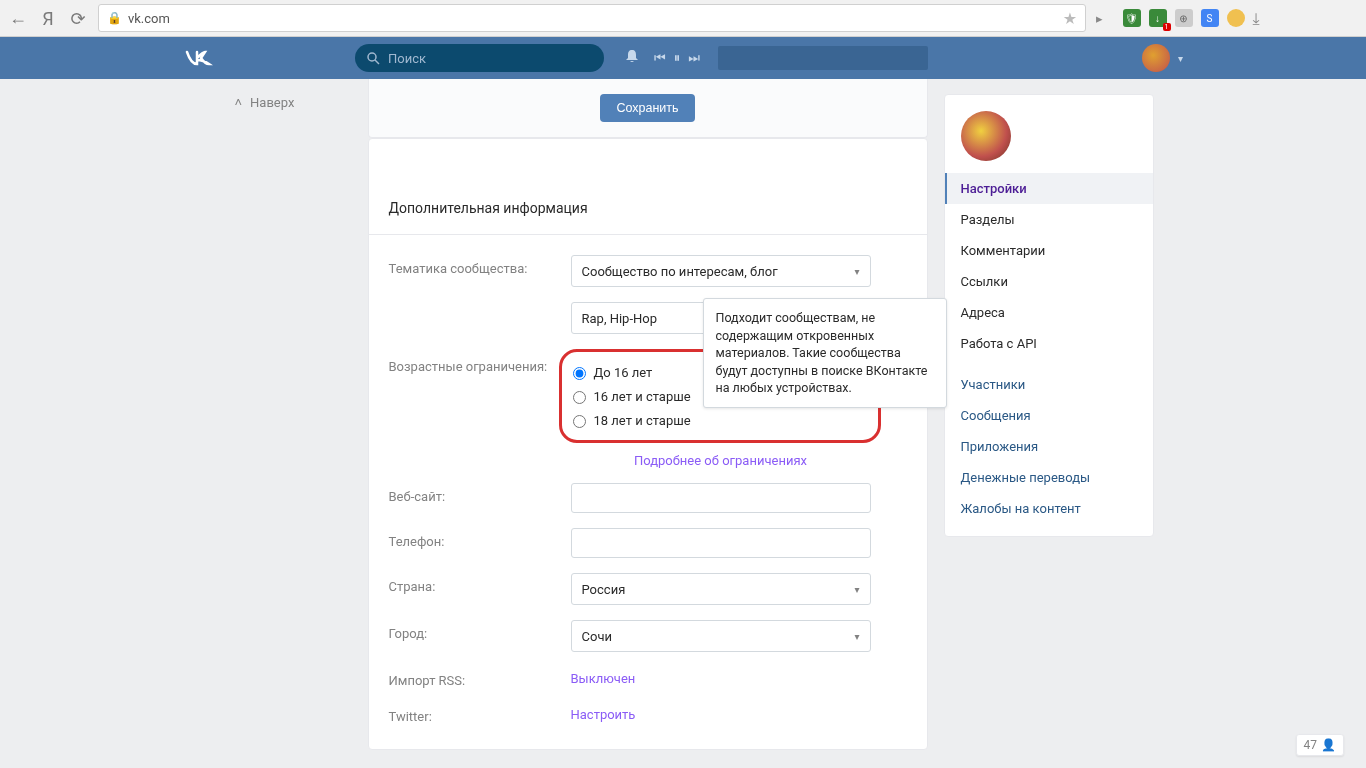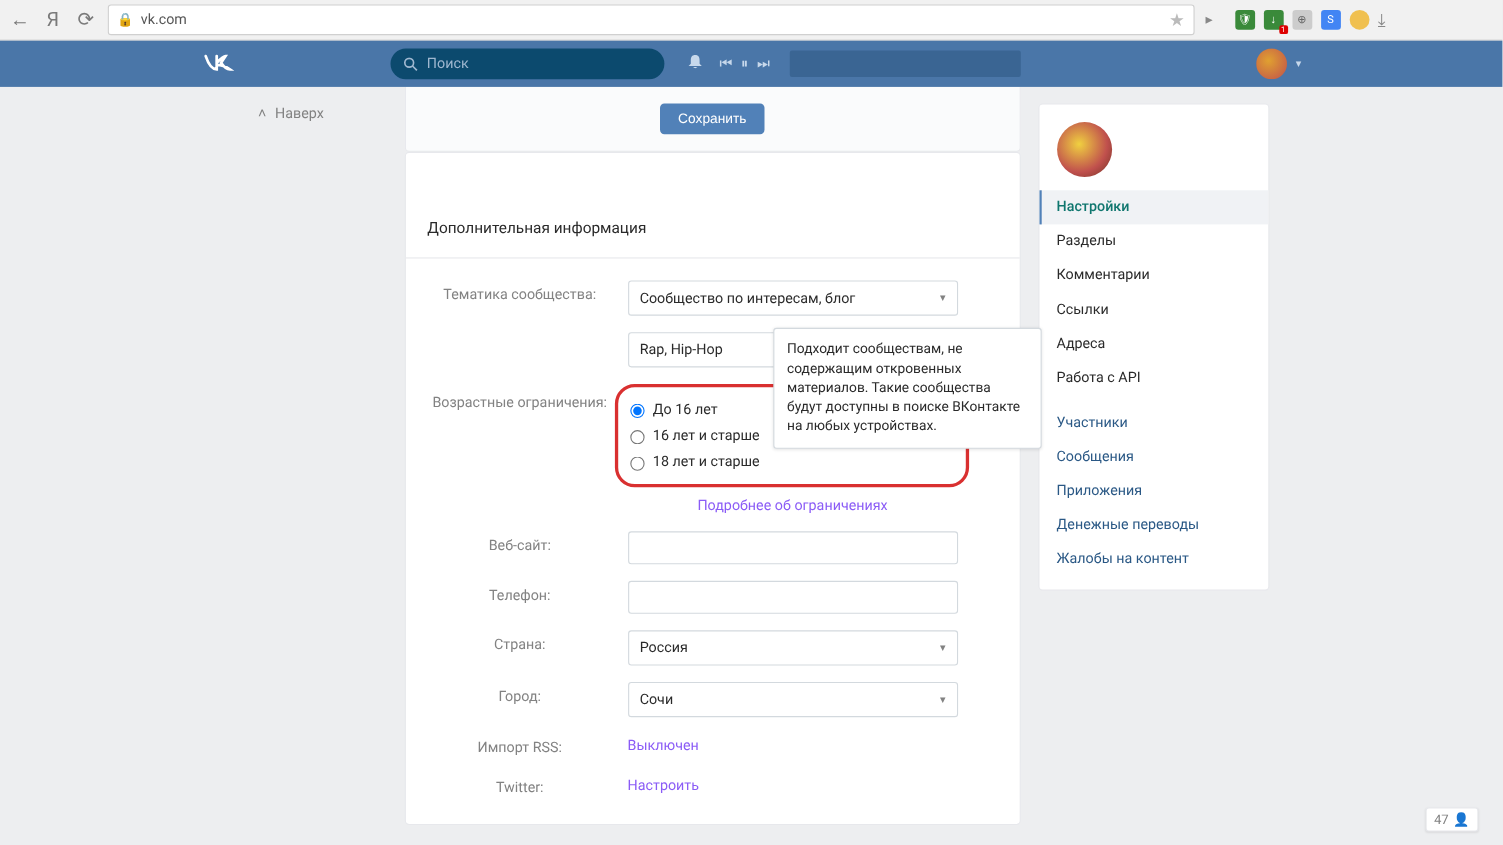--- a/index.html
+++ b/index.html
@@ -34,41 +34,41 @@
   .rightcol { width:210px; margin-left:16px; }
   
   .card { background:#fff; border:1px solid #e7e8ec; border-radius:4px; margin-bottom:16px; }
   .save-row { padding:15px 0; text-align:center; background:#fafbfc; border:1px solid #e7e8ec; border-top:none; border-radius:0 0 4px 4px; }
   .btn-save { background:#5181b8; color:#fff; border:none; border-radius:4px; padding:7px 16px; font-size:12.5px; cursor:pointer; }
   
   .section-title { padding:18px 20px; font-size:14px; border-bottom:1px solid #e7e8ec;margin-top:43px; }
   
   .form-body { padding:20px 20px 10px 20px; }
   .row { display:flex; margin-bottom:15px; position:relative; }
-  .lbl { width:168px; text-align:center; color:#828282; padding-right:14px; padding-top:6px; font-size:13px; }
+  .lbl { width:168px; text-align:left; color:#828282; padding-right:14px; padding-top:6px; font-size:13px; }
   .ctrl { width:300px; position:relative; }
   .selectish { border:1px solid #d3d9de; border-radius:3px; height:30px; display:flex; align-items:center; padding:0 10px; font-size:13px; color:#2a2a2a; cursor:pointer; position:relative; background:#fff; }
   .selectish .arr { margin-left:auto; color:#828282; font-size:10px; }
   .textish { border:1px solid #d3d9de; border-radius:3px; height:30px; width:100%; padding:0 10px; font-size:13px; box-sizing:border-box; }
   .linkish { color:#8b5cf6; font-size:13px; cursor:pointer; display:inline-block; padding-top:4px; }
   
   .radio-group { border:3px solid #d93030; border-radius:18px; padding:8px 12px 8px 6px; margin-left:-12px; margin-right:-10px; }
   .radio-opt { display:flex; align-items:center; padding:4px 0; font-size:13px; cursor:pointer; }
   .radio-opt input { margin-right:8px; }
   .more-link { text-align:center; padding-top:6px; }
   
   .tooltip { position:absolute; left:132px; top:-4px; width:218px; background:#fff; border:1px solid #d3d9de; border-radius:3px; padding:10px 12px; box-shadow:0 1px 3px rgba(0,0,0,0.1); font-size:12.5px; line-height:1.4; color:#2a2a2a; z-index:10; }
   
   
   .side-card { background:#fff; border:1px solid #e7e8ec; border-radius:4px; padding-bottom:12px; }
   .side-avatar { width:50px; height:50px; border-radius:50%; margin:16px 0 12px 16px; background:radial-gradient(circle at 40% 40%, #f0d040, #c0504d 60%, #6a3020); }
   .side-list { }
   .side-item { padding:8px 16px; font-size:13px; color:#2a5885; cursor:pointer; }
   .side-item.grey { color:#2a2a2a; }
-  .side-item.active { background:#f0f2f5; color:#0f766e; border-left:2px solid #5181b8; padding-left:14px; font-weight:500; }
+  .side-item.active { background:#f0f2f5; color:#4c1d95; border-left:2px solid #5181b8; padding-left:14px; font-weight:500; }
   .side-sep { height:10px; }
   
   .friends-badge { position:fixed; right:22px; bottom:12px; background:#fff; border:1px solid #e7e8ec; border-radius:3px; padding:3px 7px; display:flex; align-items:center; gap:4px; color:#828282; font-size:12px; box-shadow:0 1px 2px rgba(0,0,0,0.08); }
 </style>
 </head>
 <body>
 
 <div class="browser-bar">
   <span class="bb-btn">←</span>
   <span class="bb-btn">Я</span>

